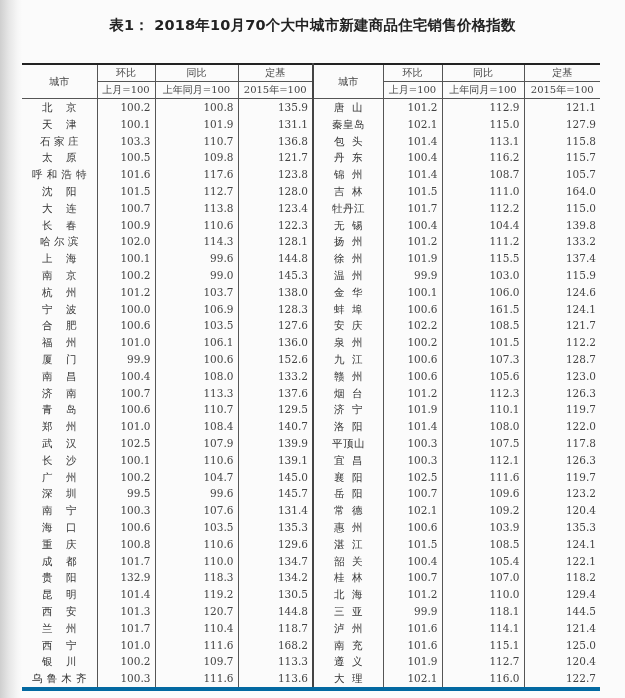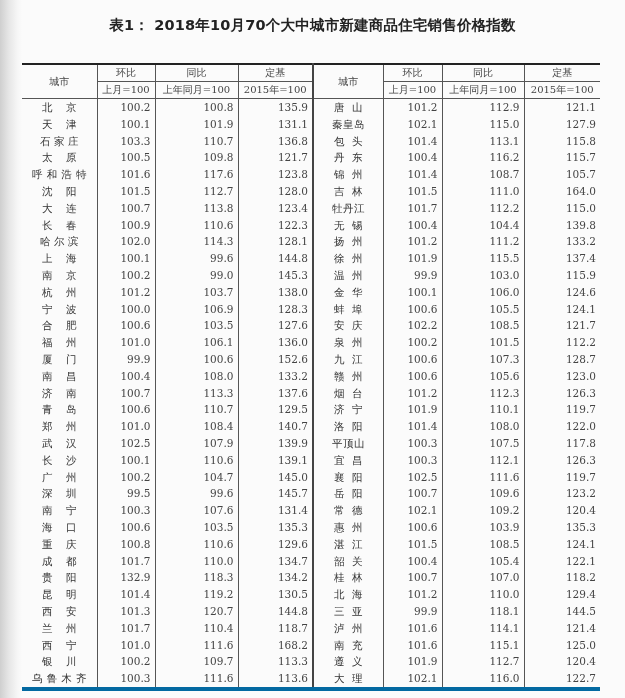--- a/index.html
+++ b/index.html
@@ -203,21 +203,21 @@
         <td>106.0</td>
         <td class="last">124.6</td>
       </tr>
       <tr>
         <td class="city short">宁波</td>
         <td>100.0</td>
         <td>106.9</td>
         <td class="sep">128.3</td>
         <td class="city short">蚌埠</td>
         <td>100.6</td>
-        <td>105.5</td>
+        <td>161.5</td>
         <td class="last">124.1</td>
       </tr>
       <tr>
         <td class="city short">合肥</td>
         <td>100.6</td>
         <td>103.5</td>
         <td class="sep">127.6</td>
         <td class="city short">安庆</td>
         <td>102.2</td>
         <td>108.5</td>

